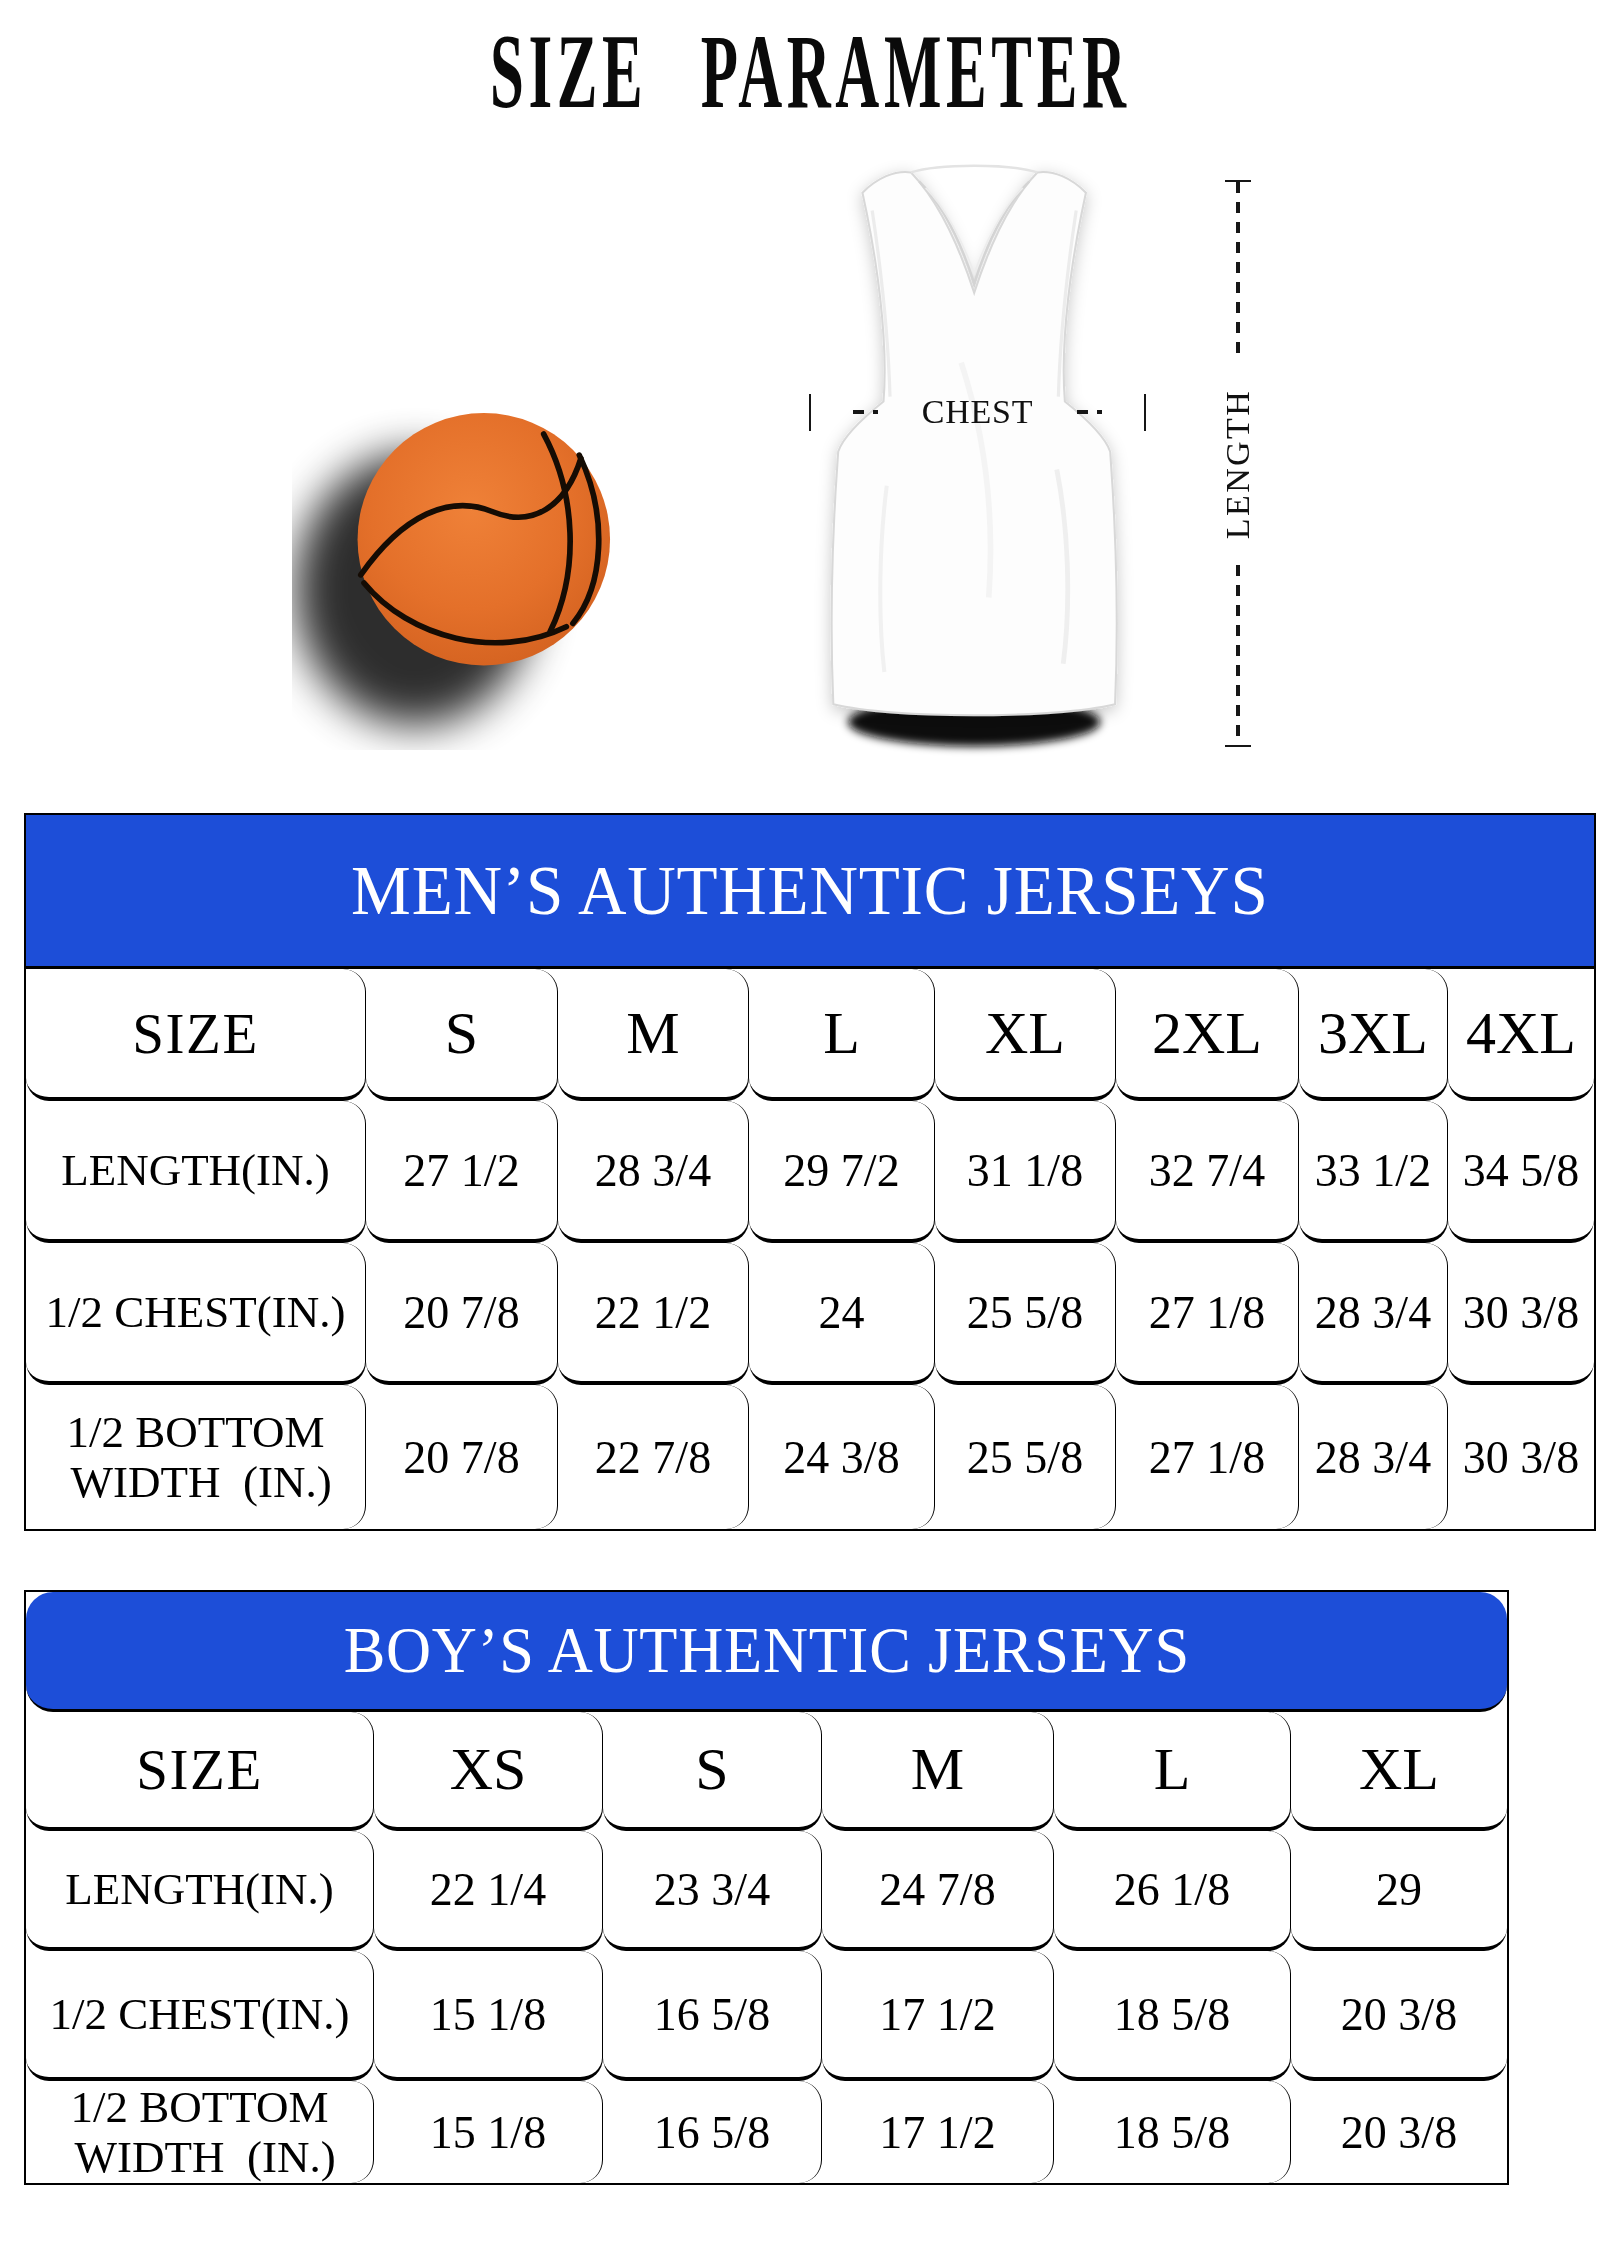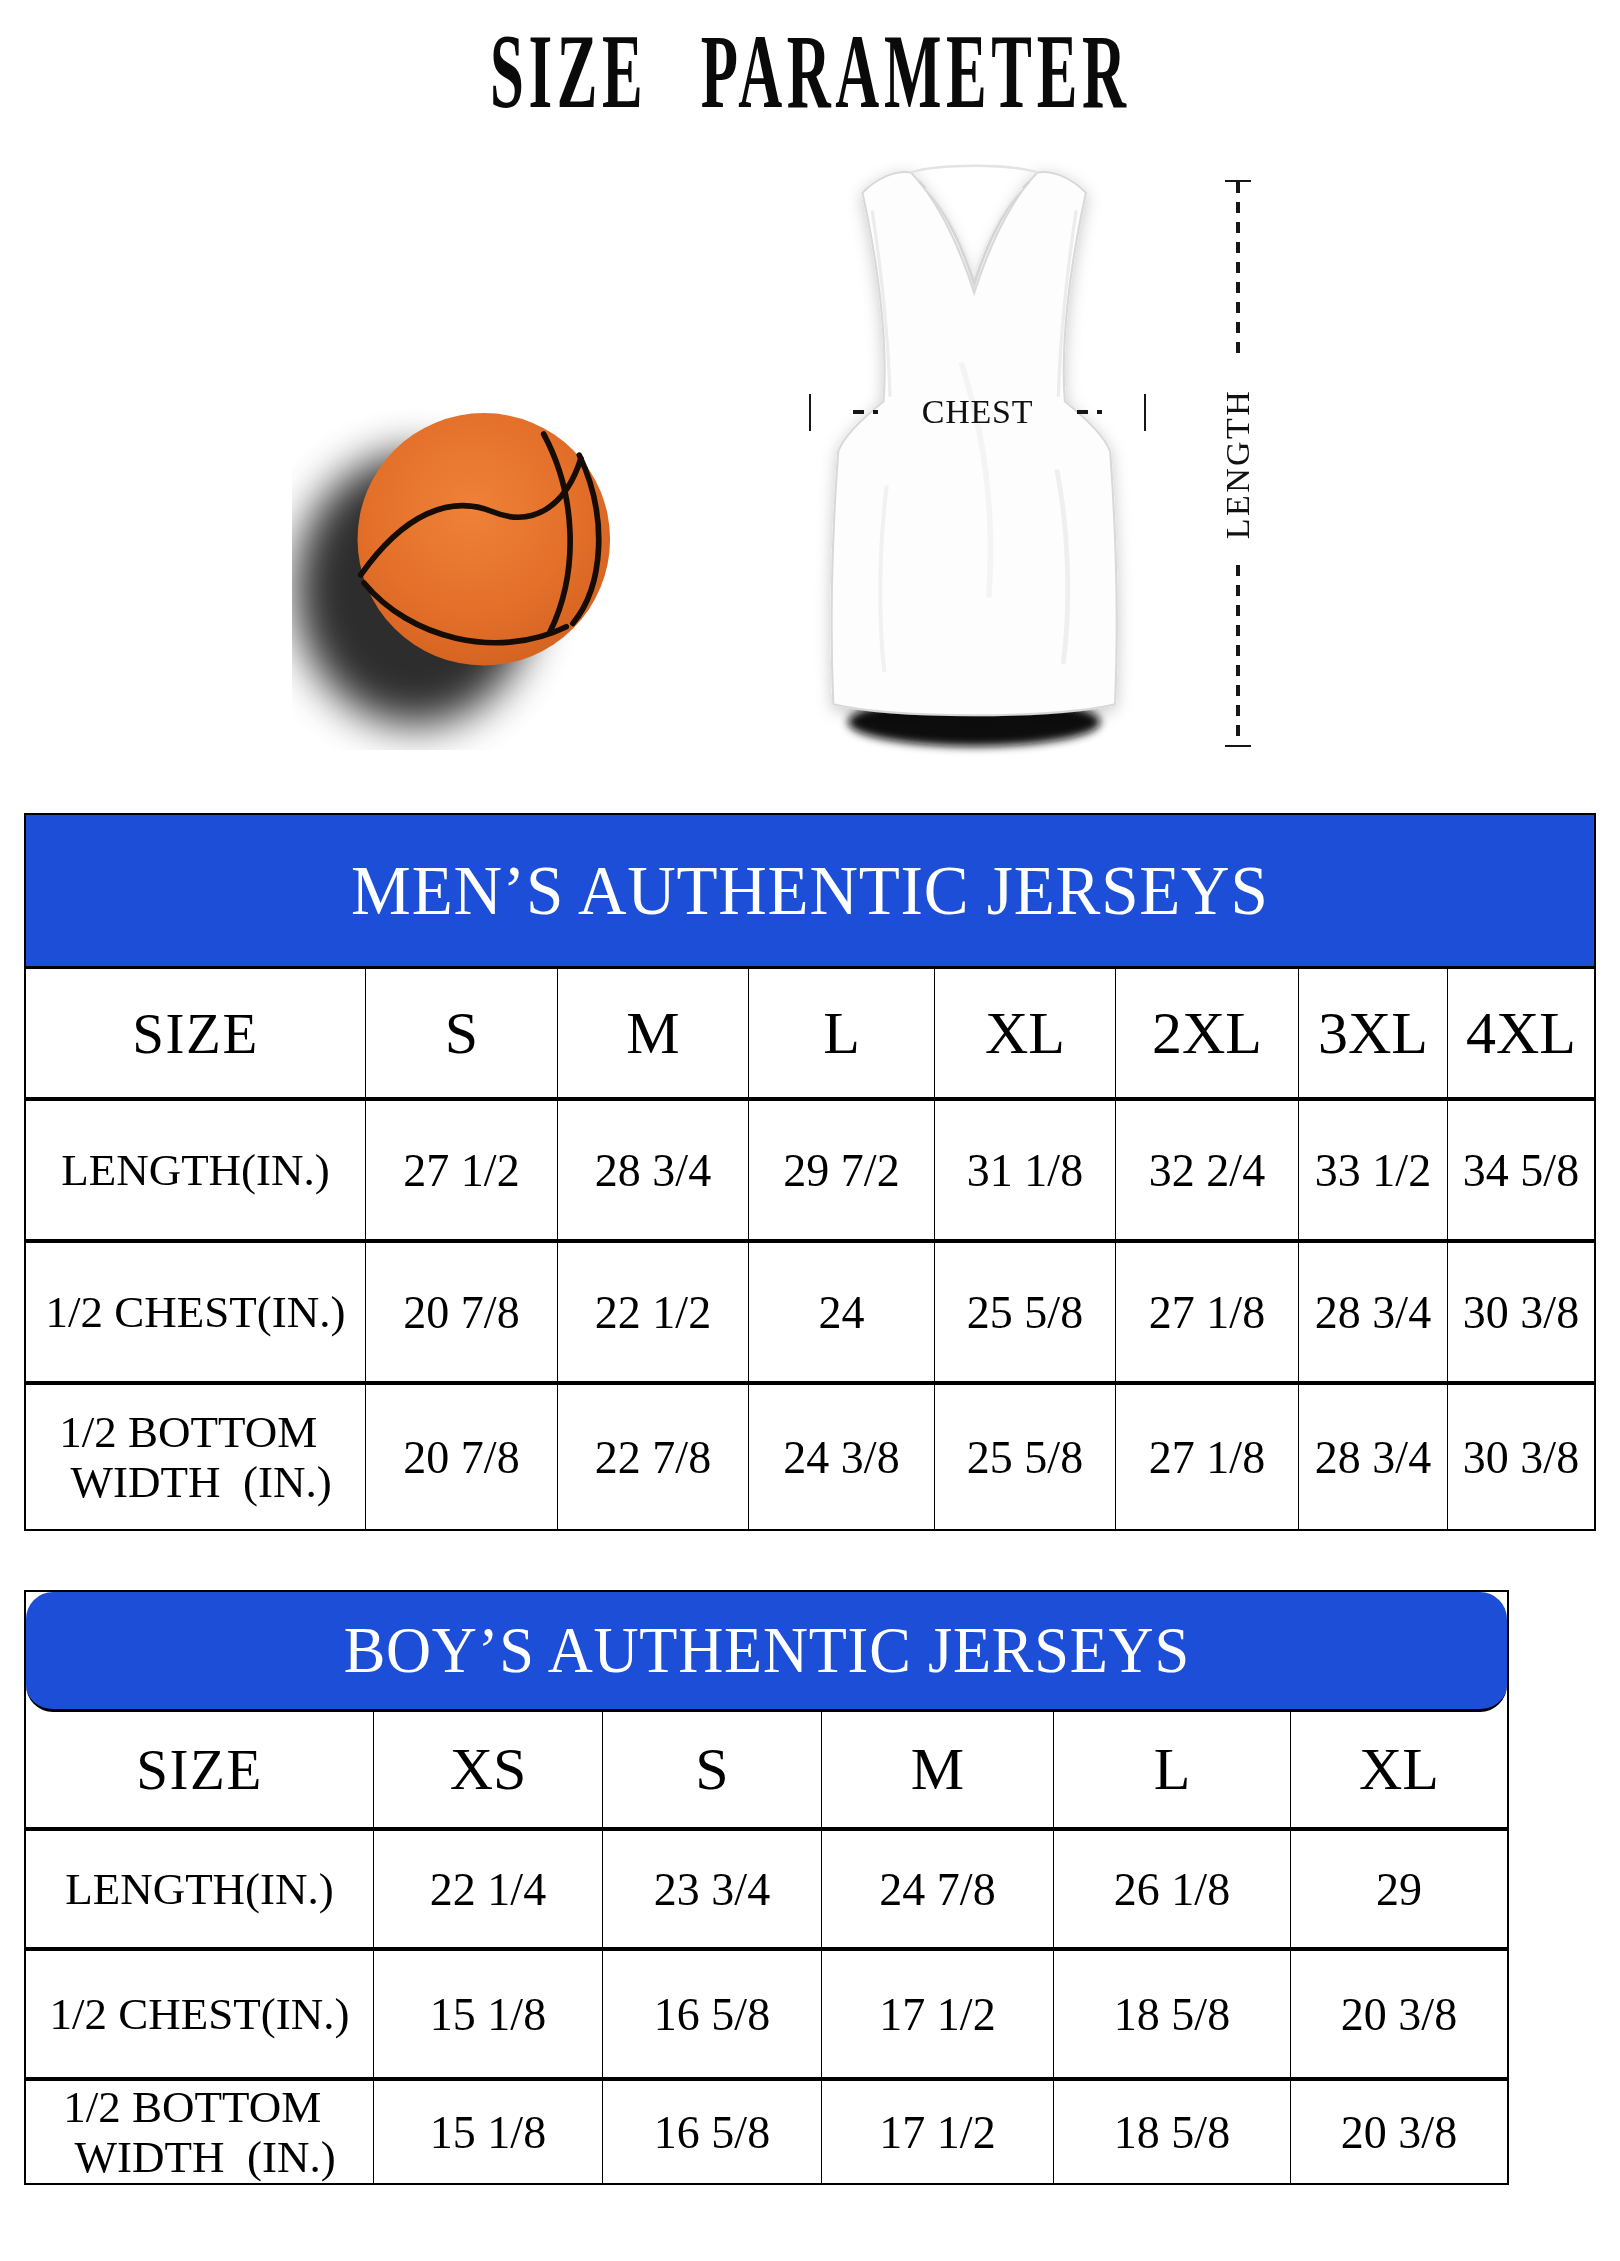--- a/index.html
+++ b/index.html
@@ -73,21 +73,21 @@
 
   .grid{display:grid;}
   .mens-grid{grid-template-columns:340px 192px 191px 186px 181px 183px 149px 1fr;
              grid-template-rows:132px 142px 142px 144px;}
   .boys-grid{grid-template-columns:348px 229px 219px 232px 237px 1fr;
              grid-template-rows:119px 120px 130px 102px;}
 
   .cell{
     display:flex;align-items:center;justify-content:center;
     border-right:1.6px solid #000;border-bottom:4px solid #000;
-    box-sizing:border-box;overflow:hidden;
+    box-sizing:border-box;overflow:hidden;text-align:center;border-radius:23px;
   }
   .mens-grid > .cell:nth-child(8n){border-right:none;}
   .mens-grid > .cell:nth-child(n+25){border-bottom:none;}
   .boys-grid > .cell:nth-child(6n){border-right:none;}
   .boys-grid > .cell:nth-child(n+19){border-bottom:none;}
 
   .cell.size-head{font-size:57px;letter-spacing:1.6px;}
   .cell.col-head{font-size:60px;}
   .cell.row-label{font-size:45px;line-height:1.12;white-space:pre-wrap;}
   .cell.val{font-size:46px;white-space:pre;}
@@ -188,21 +188,21 @@
       <div class="cell col-head">XL</div>
       <div class="cell col-head">2XL</div>
       <div class="cell col-head">3XL</div>
       <div class="cell col-head">4XL</div>
 
       <div class="cell row-label">LENGTH(IN.)</div>
       <div class="cell val">27 1/2</div>
       <div class="cell val">28 3/4</div>
       <div class="cell val">29 7/2</div>
       <div class="cell val">31 1/8</div>
-      <div class="cell val">32 2/4</div>
+      <div class="cell val">32 7/4</div>
       <div class="cell val">33 1/2</div>
       <div class="cell val">34 5/8</div>
 
       <div class="cell row-label">1/2 CHEST(IN.)</div>
       <div class="cell val">20 7/8</div>
       <div class="cell val">22 1/2</div>
       <div class="cell val">24</div>
       <div class="cell val">25 5/8</div>
       <div class="cell val">27 1/8</div>
       <div class="cell val">28 3/4</div>

